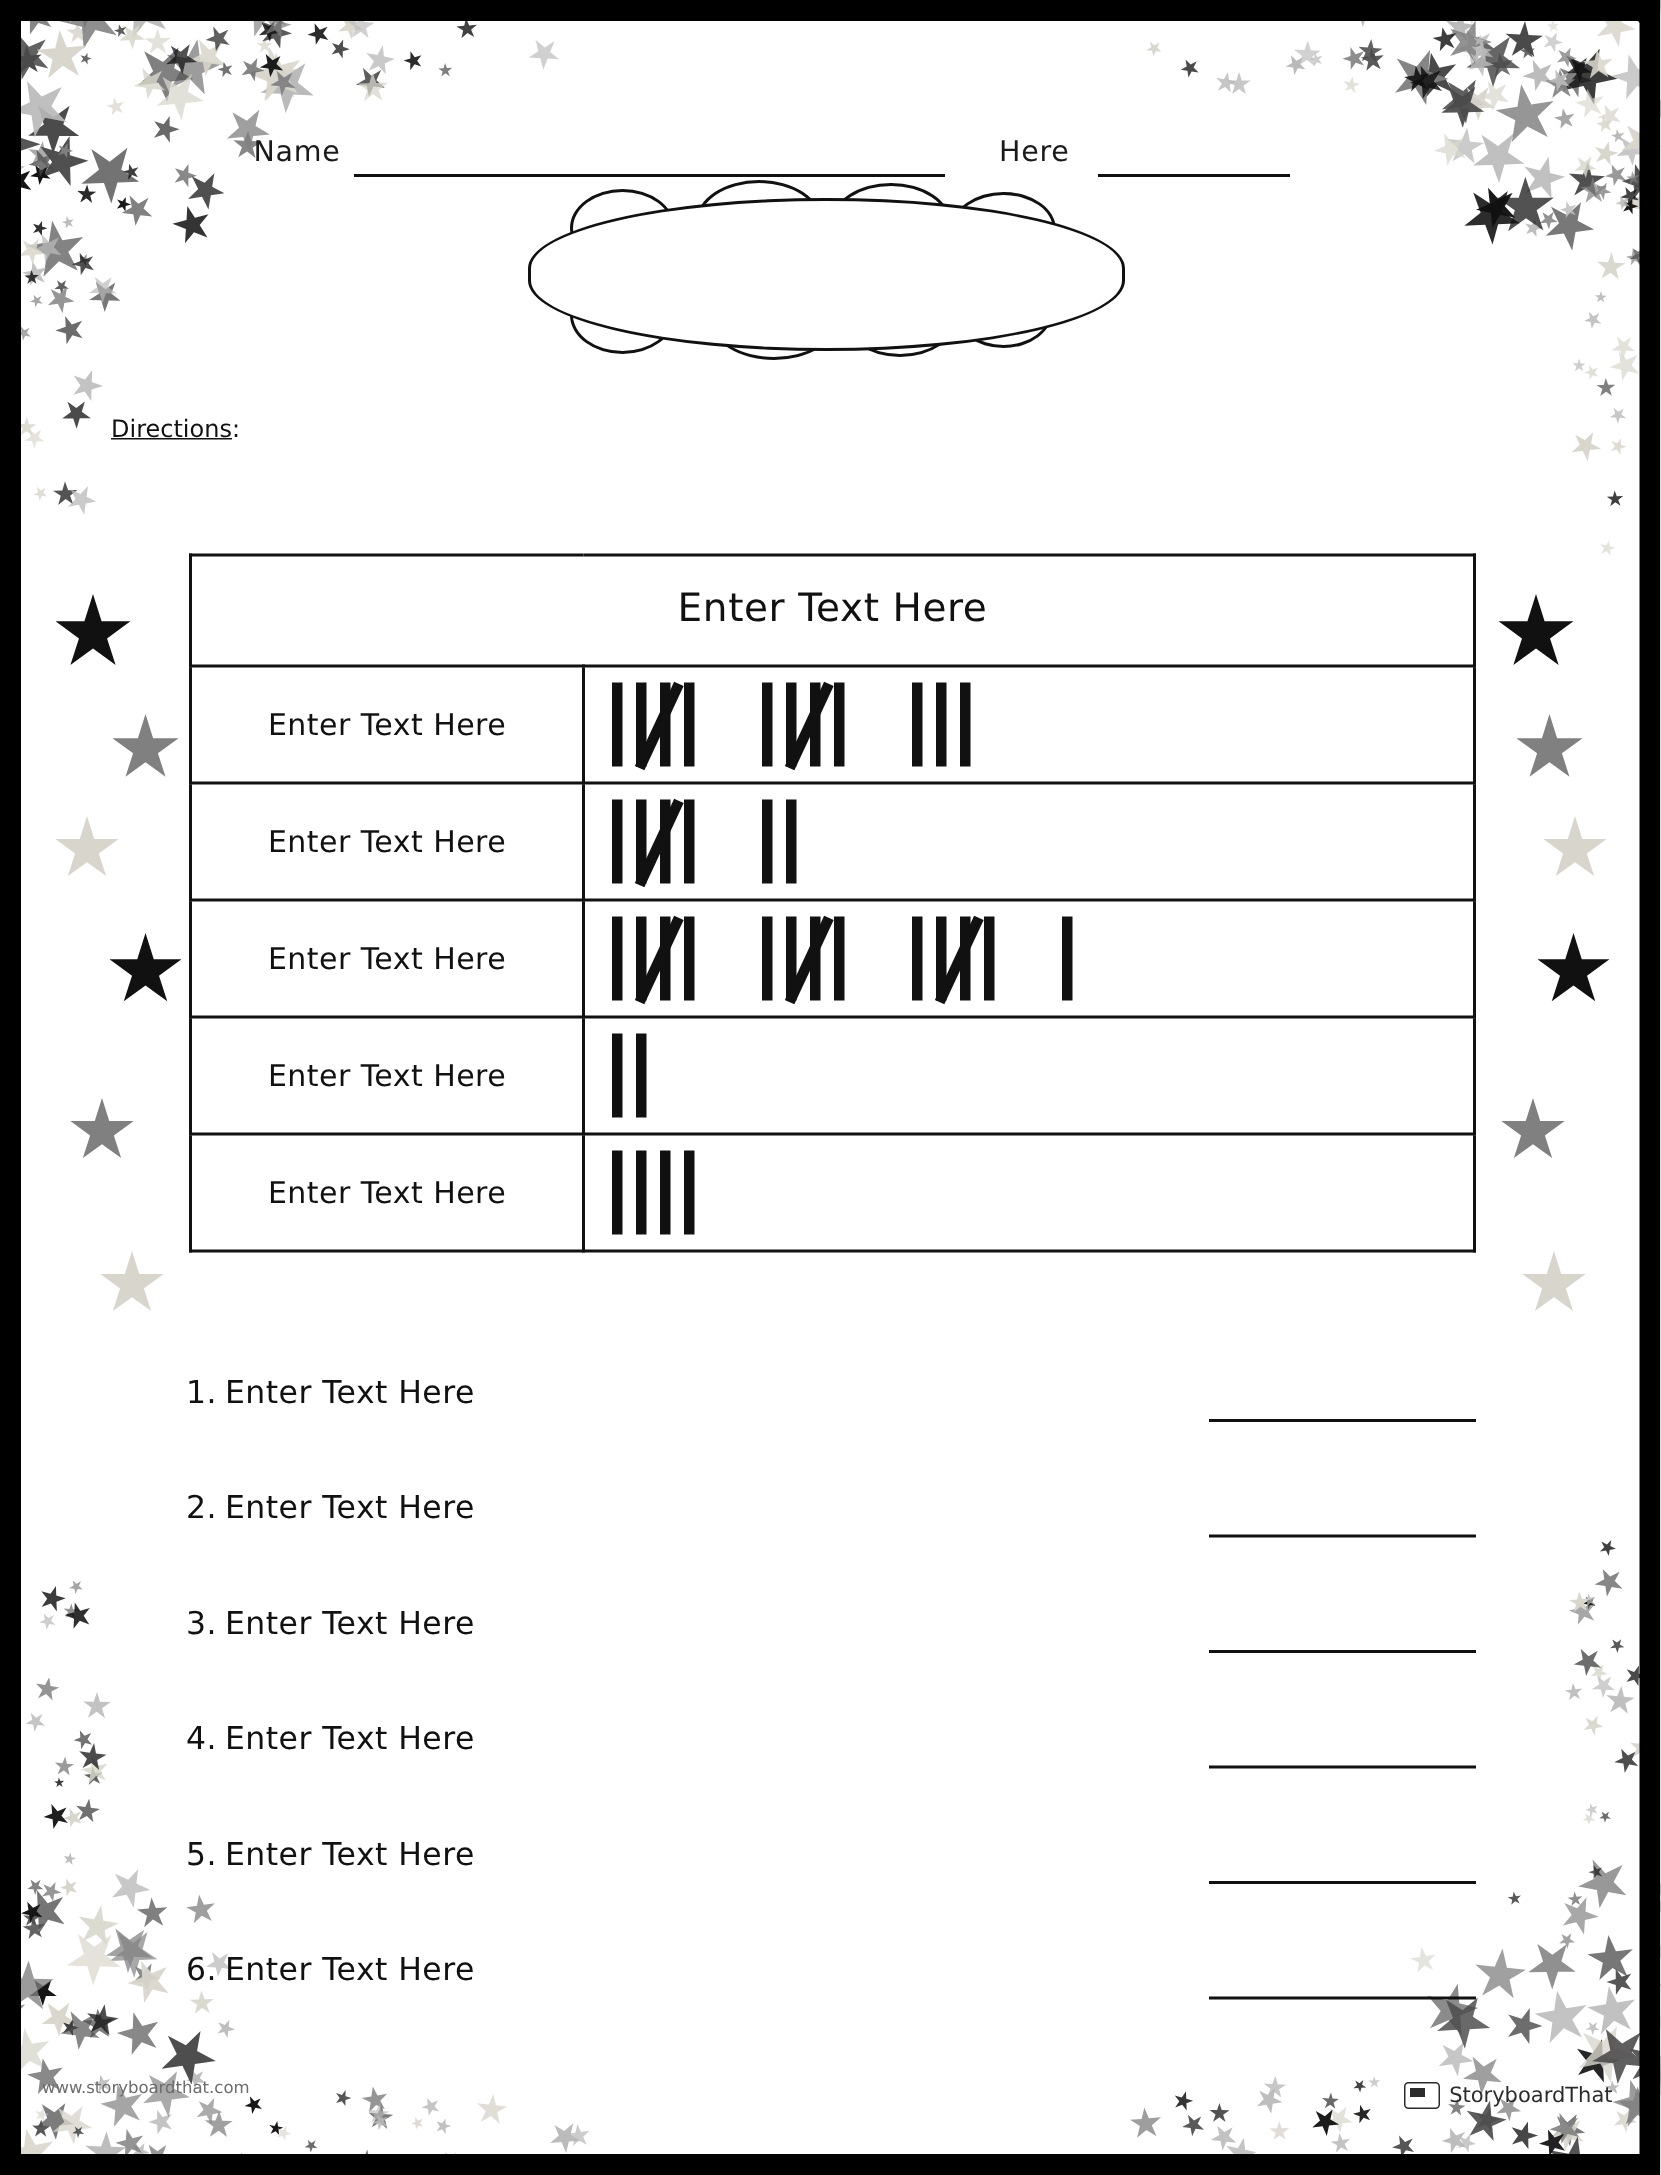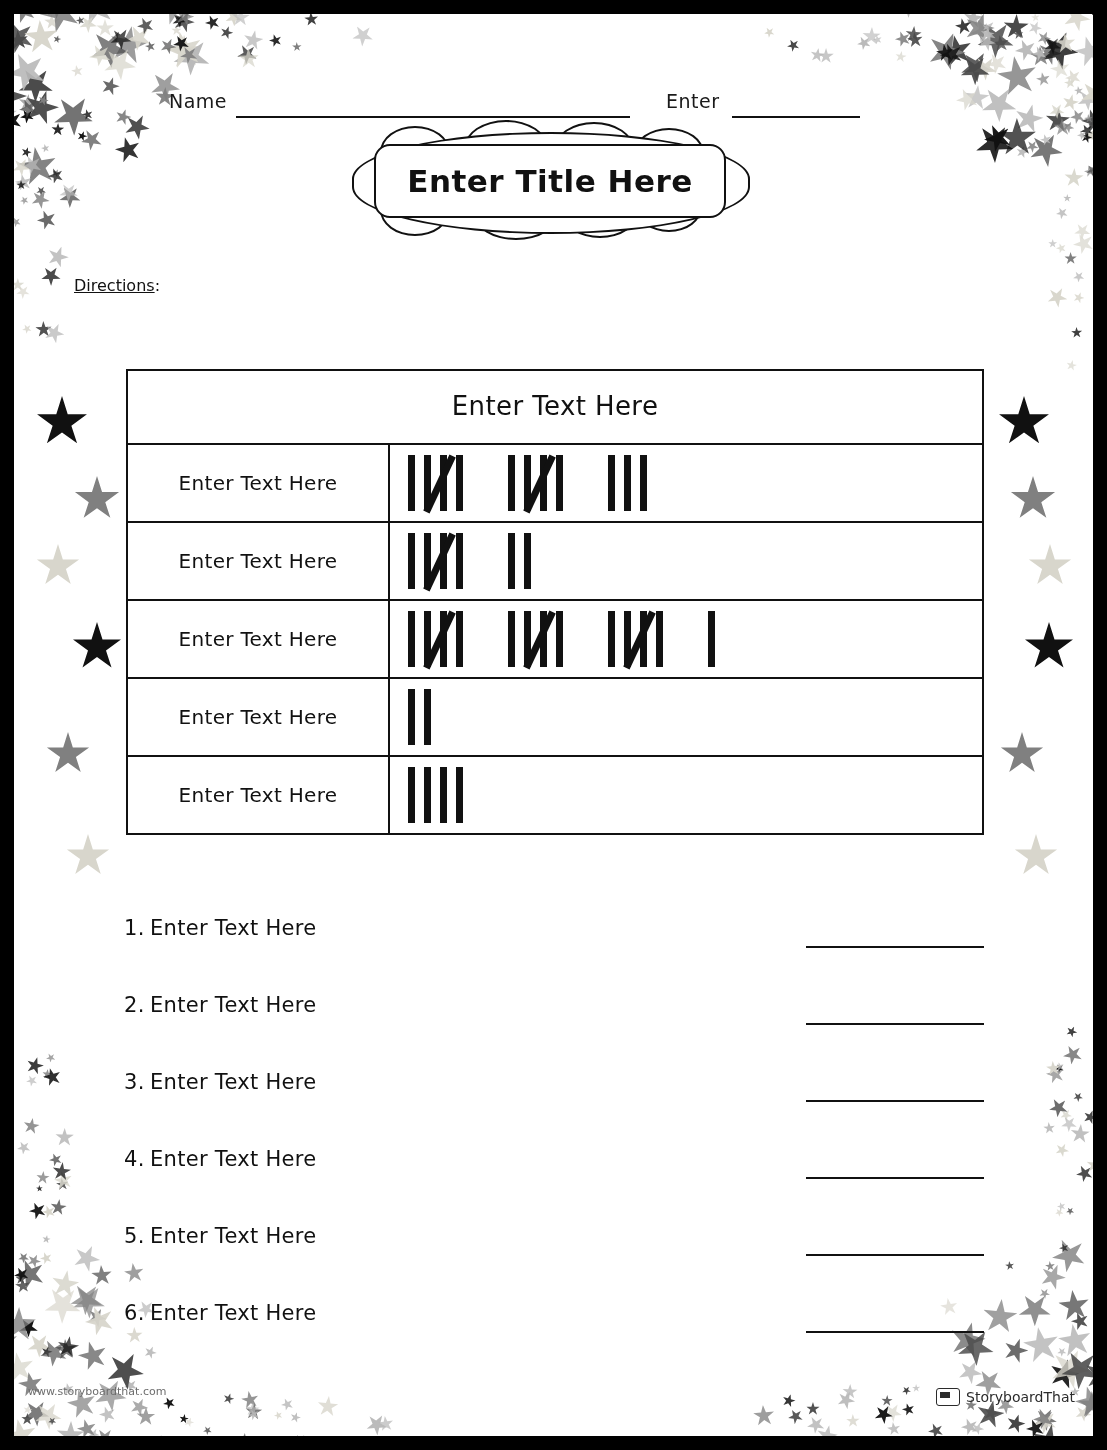--- a/index.html
+++ b/index.html
@@ -631,39 +631,36 @@
         <span class="star" style="left: 996px; top: 462px; width: 46px; height: 46px; background: rgb(128, 128, 128); transform: rotate(0deg); opacity: 1;"></span>
         <span class="star" style="left: 1014px; top: 530px; width: 44px; height: 44px; background: rgb(216, 214, 204); transform: rotate(0deg); opacity: 1;"></span>
         <span class="star" style="left: 1010px; top: 608px; width: 50px; height: 50px; background: rgb(17, 17, 17); transform: rotate(0deg); opacity: 1;"></span>
         <span class="star" style="left: 986px; top: 718px; width: 44px; height: 44px; background: rgb(128, 128, 128); transform: rotate(0deg); opacity: 1;"></span>
         <span class="star" style="left: 1000px; top: 820px; width: 44px; height: 44px; background: rgb(216, 214, 204); transform: rotate(0deg); opacity: 1;"></span>
       </div>
 
     <div class="hdr">
       <span class="lbl" style="left:155px; top:6px;">Name</span>
       <span class="rule" style="left:222px; top:32px; width:394px;"></span>
-      <span class="lbl" style="left:652px; top:6px;">Enter</span>
+      <span class="lbl" style="left:652px; top:6px;">Here</span>
       <span class="rule" style="left:718px; top:32px; width:128px;"></span>
     </div>
 
     <div class="title-wrap">
       <div class="cloud-bumps">
         <span style="left:36px; top:0px; width:66px; height:48px;"></span>
         <span style="left:120px; top:-6px; width:80px; height:52px;"></span>
         <span style="left:210px; top:-4px; width:76px; height:50px;"></span>
         <span style="left:290px; top:2px; width:66px; height:46px;"></span>
         <span style="left:36px; top:58px; width:66px; height:48px;"></span>
         <span style="left:130px; top:62px; width:80px; height:48px;"></span>
         <span style="left:218px; top:60px; width:72px; height:48px;"></span>
         <span style="left:292px; top:56px; width:62px; height:46px;"></span>
       </div>
       <div class="cloud-outer"></div>
-      <div class="cloud-inner">
-        <span class="title-text">Enter Title Here</span>
-      </div>
     </div>
 
     <div class="directions">
       <u>Directions</u><span>:</span>
     </div>
 
     <table class="tbl">
       <tbody id="tbl-body">
           <tr>
             <td class="head" colspan="2">Enter Text Here</td>

